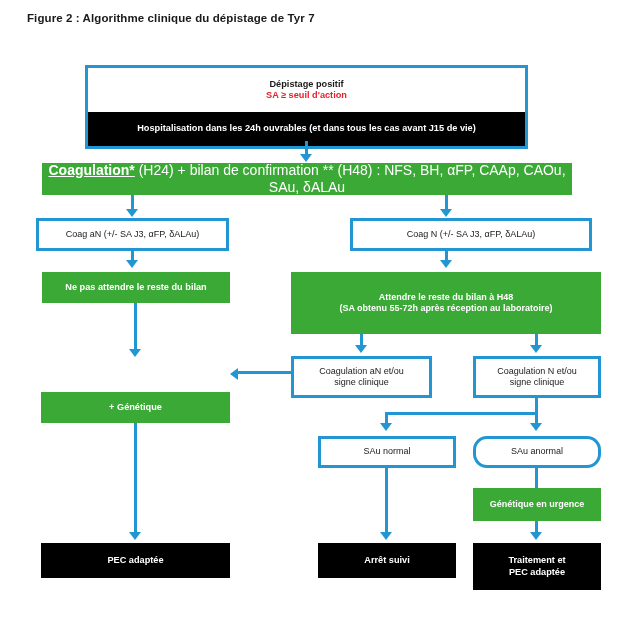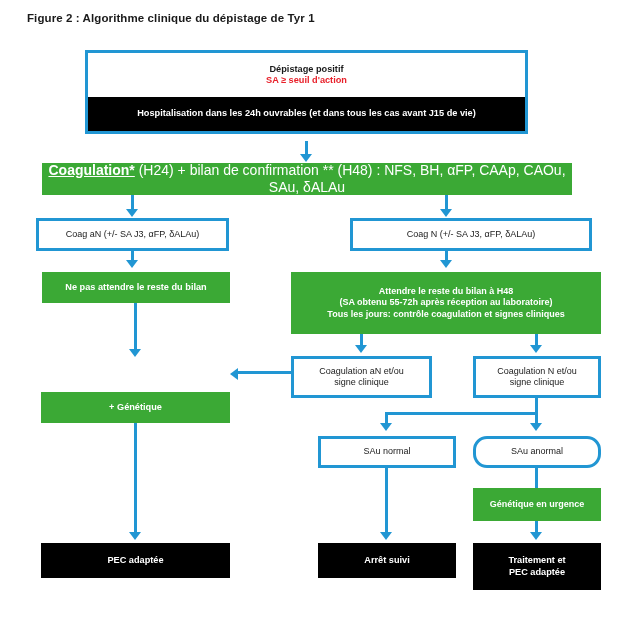--- a/index.html
+++ b/index.html
@@ -97,23 +97,23 @@
   .dark { color: #1a1a1a; }
   .underline { text-decoration: underline; }
   .strong-hdr { font-weight: bold; }
   .nm { font-weight: normal; }
 </style>
 </head>
 <body>
 
 <div id="page">
 
-  <div class="title">Figure 2 : Algorithme clinique du dépistage de Tyr 1</div>
-
-  <div class="node outer-blue-frame" style="left:85px; top:50px; width:443px; height:84px; display:block; padding:0;">
+  <div class="title">Figure 2 : Algorithme clinique du dépistage de Tyr 7</div>
+
+  <div class="node outer-blue-frame" style="left:85px; top:65px; width:443px; height:84px; display:block; padding:0;">
     <div class="node white-plain" style="left:0; top:0; width:437px; height:44px; position:absolute;">
       <span class="txt">
         <span class="dark">Dépistage positif</span><br>
         <span class="red">SA ≥ seuil d'action</span>
       </span>
     </div>
     <div class="node blue-fill" style="left:0; top:44px; width:437px; height:34px; position:absolute;">
       <span class="txt">Hospitalisation dans les 24h ouvrables (et dans tous les cas avant J15 de vie)</span>
     </div>
   </div>
@@ -146,21 +146,20 @@
   <div class="arrow-down" style="left:440px; top:260px;"></div>
 
   <div class="node green-fill" style="left:42px; top:272px; width:188px; height:31px;">
     <span class="txt">Ne pas attendre le reste du bilan</span>
   </div>
 
   <div class="node green-fill" style="left:291px; top:272px; width:310px; height:62px; font-size:9px;">
     <span class="txt">
       <span>Attendre le reste du bilan à H48</span><br>
       <span>(SA obtenu 55-72h après réception au laboratoire)</span><br>
-      <span>Tous les jours: contrôle coagulation et signes cliniques</span>
     </span>
   </div>
 
   <div class="vline" style="left:134px; top:303px; height:47px;"></div>
   <div class="arrow-down" style="left:129px; top:349px;"></div>
 
   <div class="vline" style="left:360px; top:334px; height:12px;"></div>
   <div class="arrow-down" style="left:355px; top:345px;"></div>
 
   <div class="vline" style="left:535px; top:334px; height:12px;"></div>

